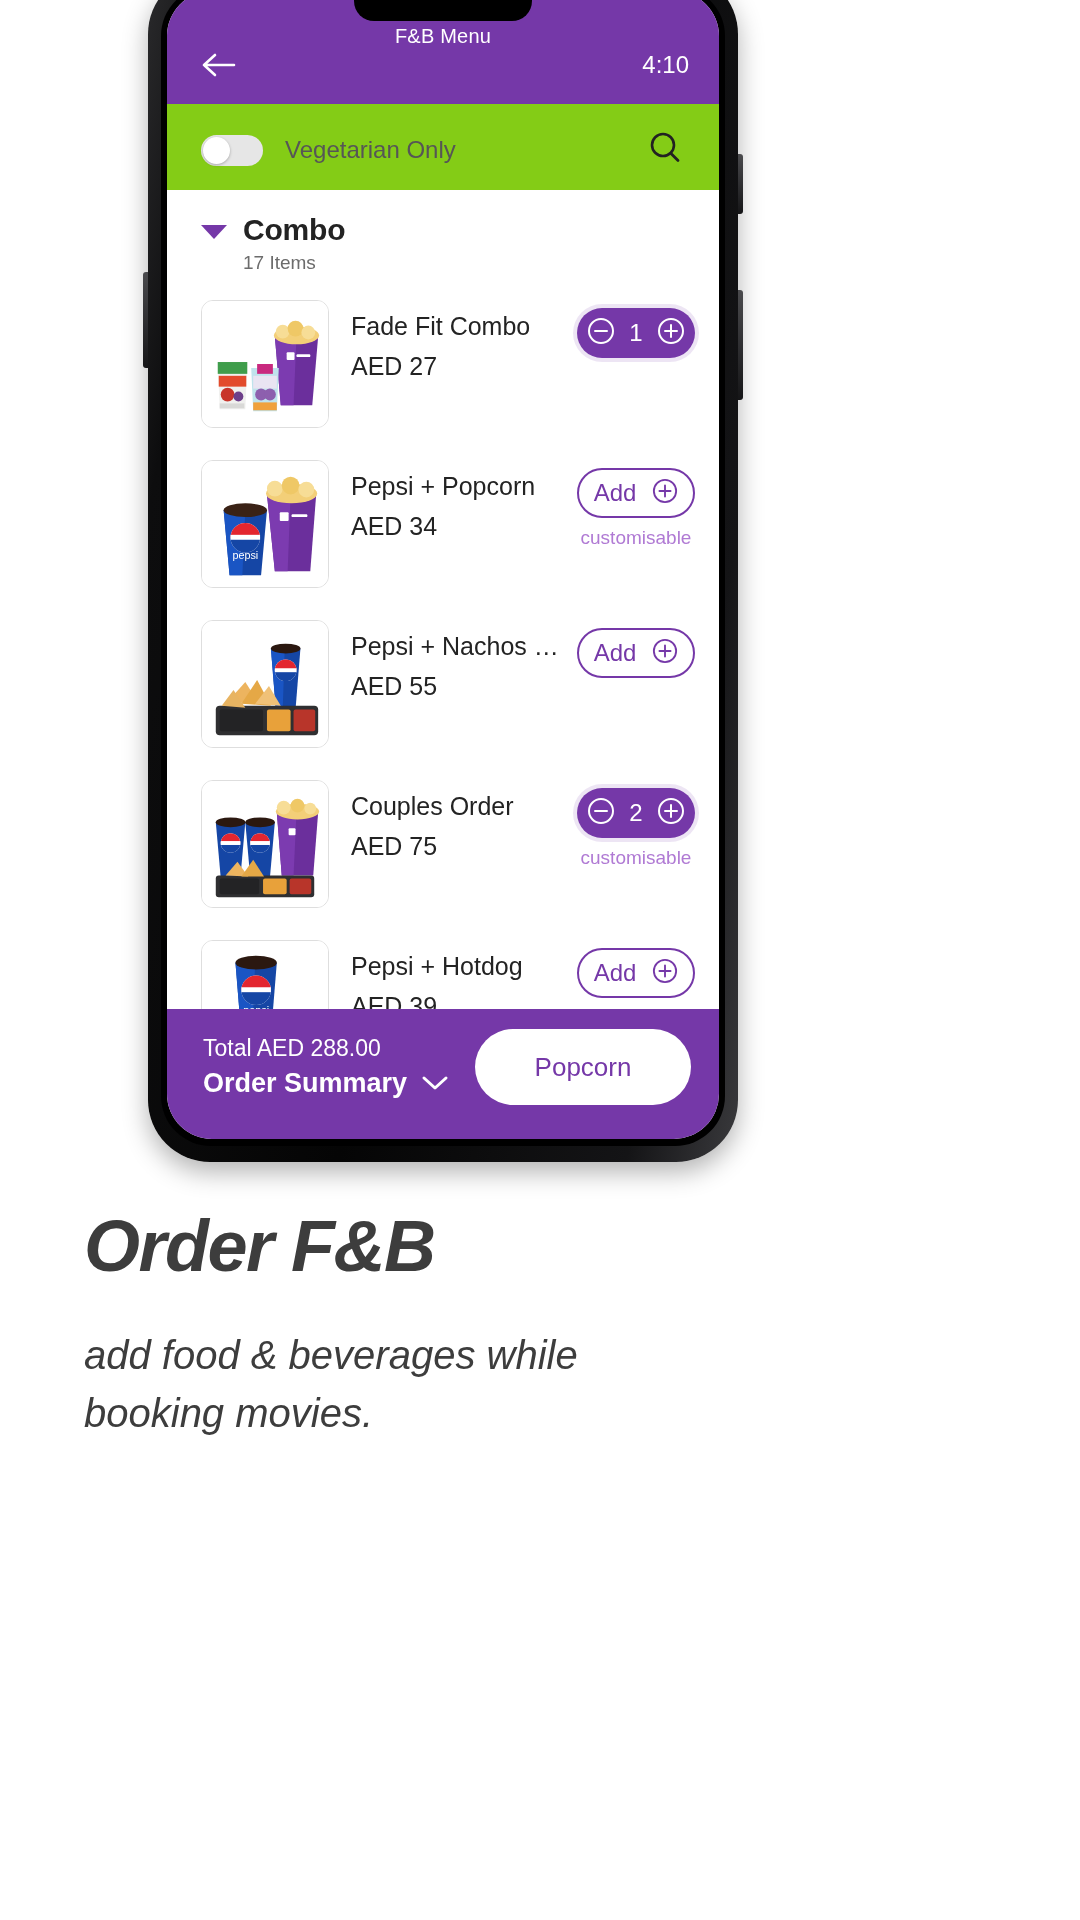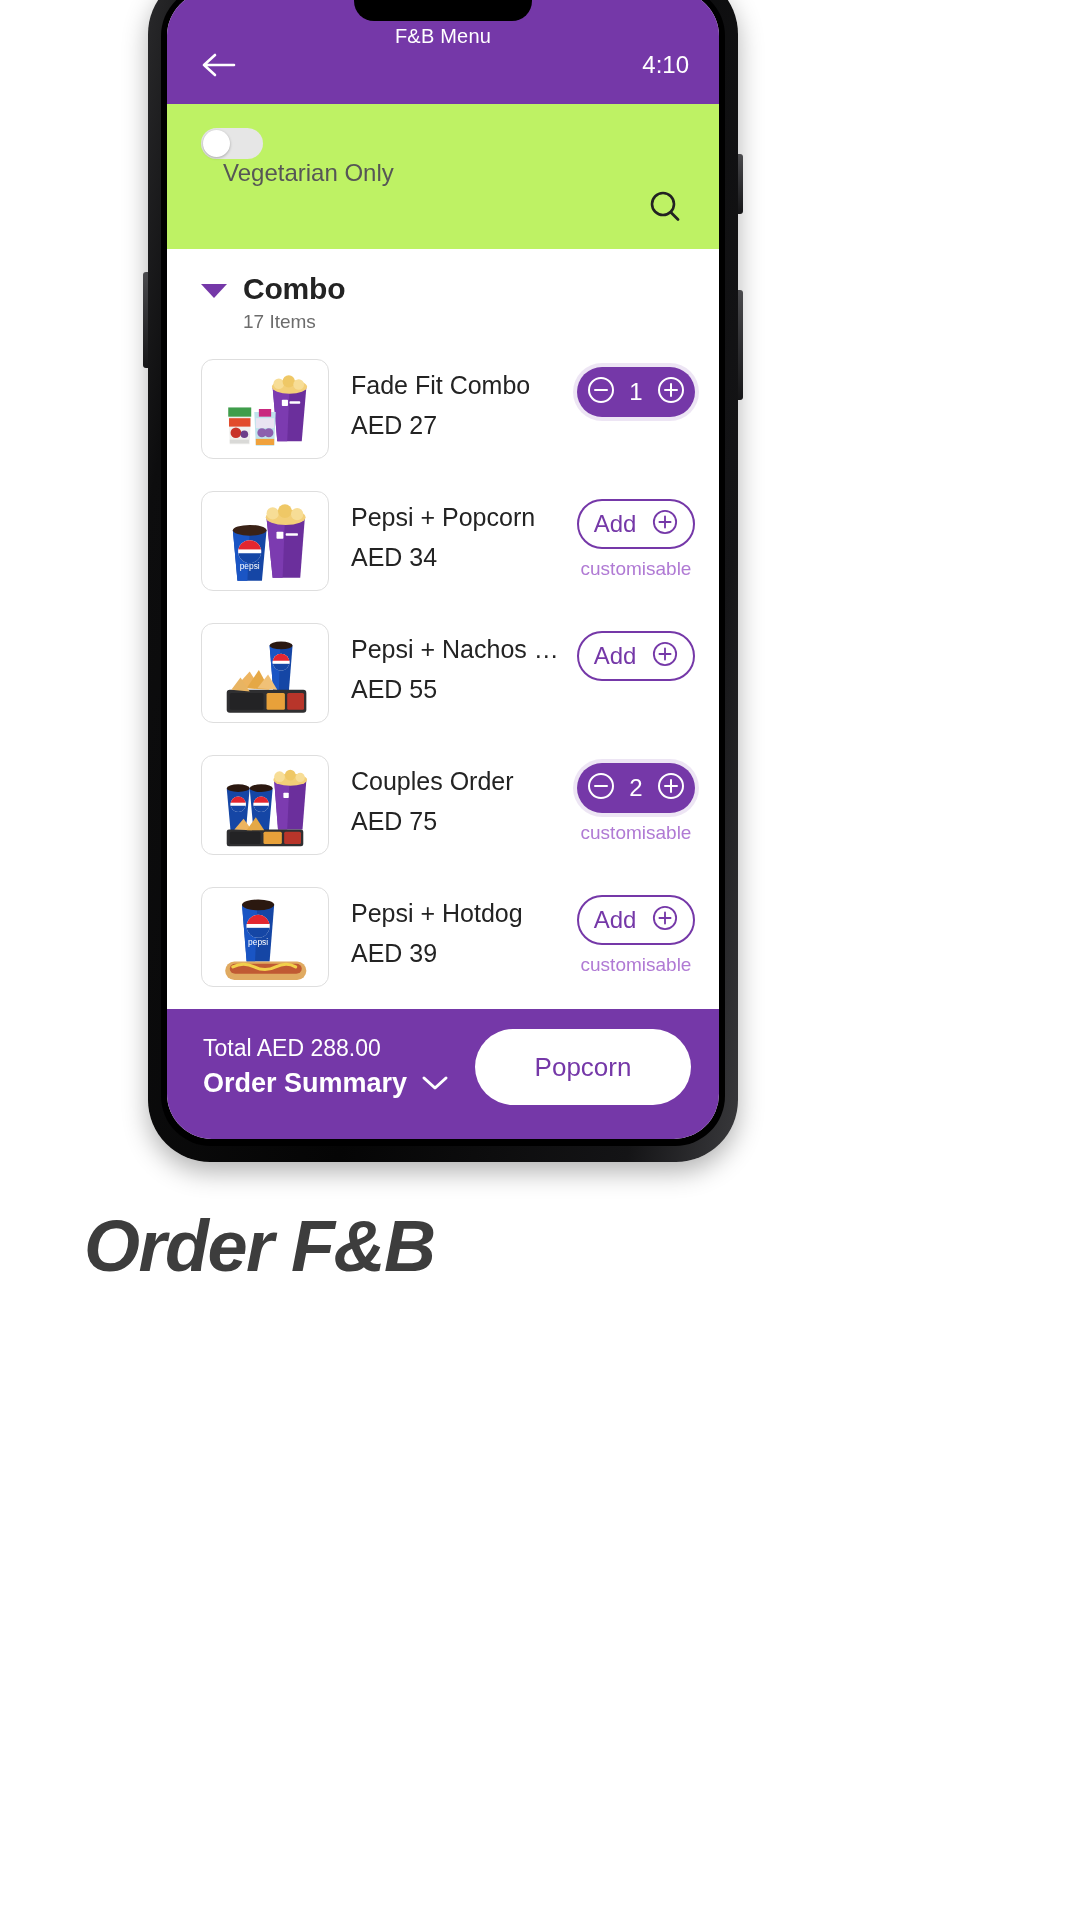--- a/index.html
+++ b/index.html
@@ -74,24 +74,23 @@
     pointer-events: none;
   }
   .clock {
     margin-left: auto;
     color: #fff; font-size: 24px; font-weight: 400;
     z-index: 5;
   }
 
   
   .filter-row {
-    display: flex; align-items: flex-start;
+    display: flex; align-items: center;
     padding: 24px 32px 18px 34px;
-    background: #bef264;
-    flex-direction: column;
+    background: #84cc16;
   }
   .toggle {
     width: 62px; height: 31px;
     background: #e6e6e6; border-radius: 16px;
     position: relative; flex: 0 0 auto;
   }
   .toggle .knob {
     position: absolute; left: 2px; top: 2px;
     width: 27px; height: 27px; border-radius: 50%;
     background: #fff;
@@ -130,21 +129,21 @@
   }
 
   
   .list { padding: 10px 0 0 0; }
   .item {
     display: flex; align-items: flex-start;
     padding: 16px 22px 16px 34px;
     position: relative;
   }
   .thumb {
-    width: 128px; height: 100px;
+    width: 128px; height: 128px;
     border: 1px solid #dedede;
     border-radius: 12px;
     background: #fff;
     flex: 0 0 auto;
     overflow: hidden;
     position: relative;
   }
   .thumb svg { display: block; width: 100%; height: 100%; }
   .item-info { flex: 1 1 auto; padding: 10px 10px 0 22px; min-width: 0; }
   .item-name {
@@ -537,15 +536,16 @@
           </div>
           <div class="continue-btn">Popcorn</div>
         </div>
 
       </div>
     </div>
   </div>
 
   <div class="caption">
     <div class="caption-title">Order F&amp;B</div>
+    <div class="caption-sub">add food &amp; beverages while booking movies.</div>
   </div>
 
 </div>
 
 </body></html>

